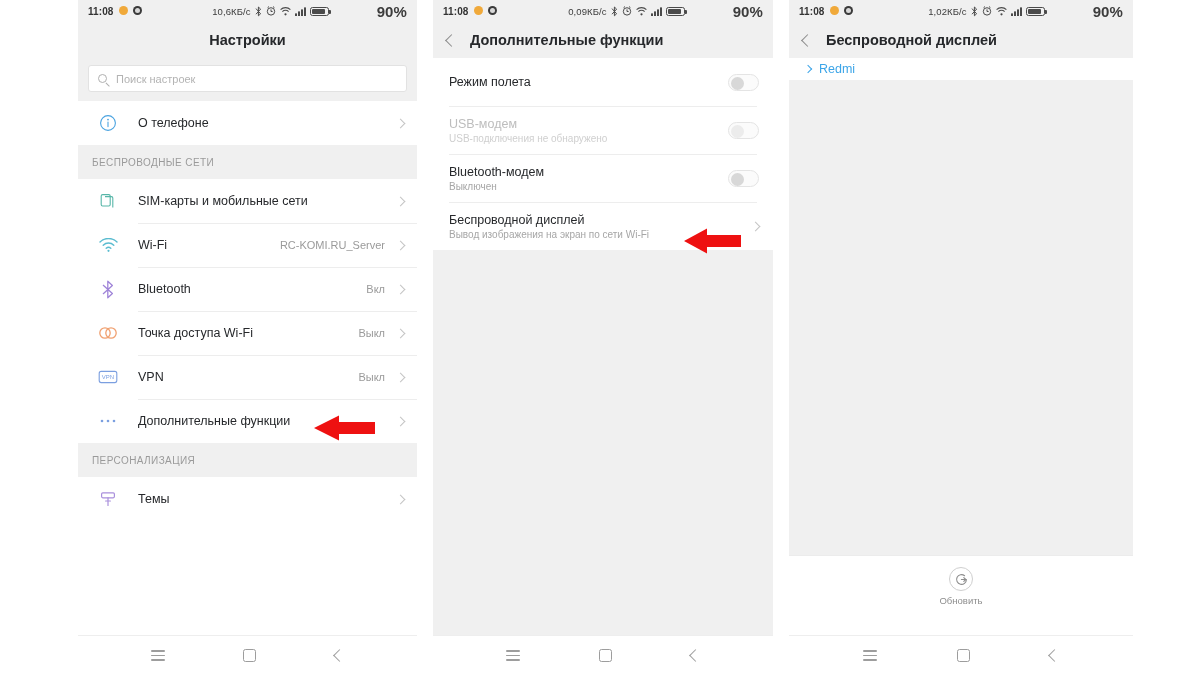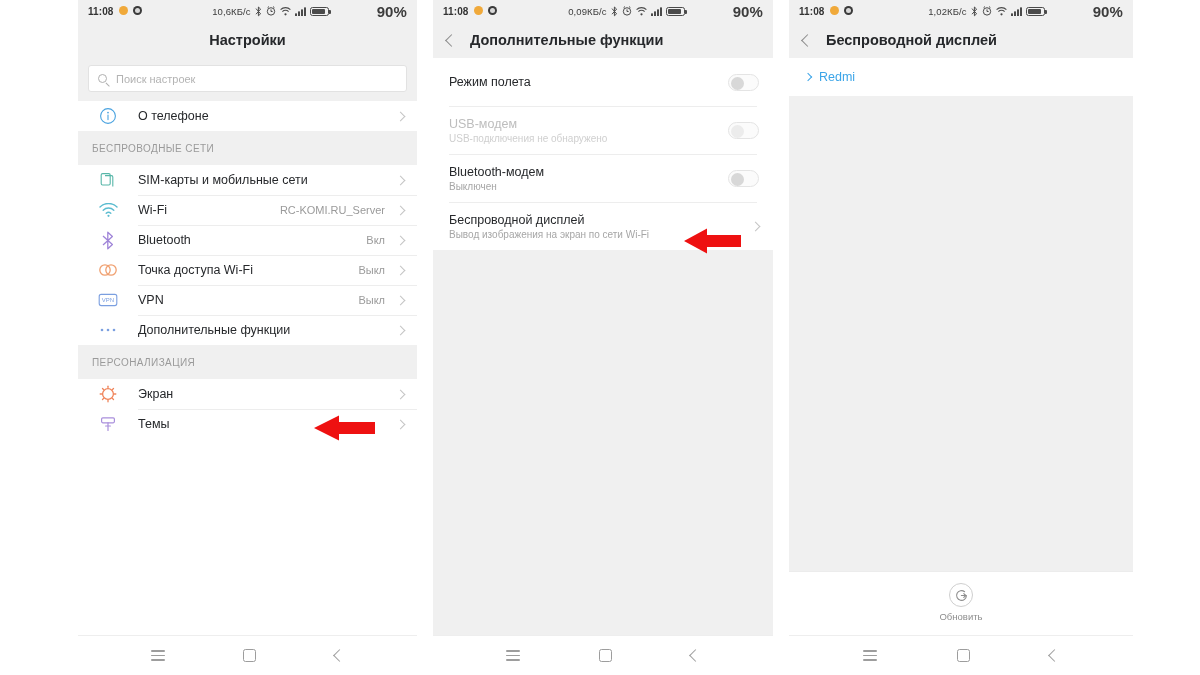--- a/index.html
+++ b/index.html
@@ -100,21 +100,21 @@
   .mag::after {
     content: ""; position: absolute; right: -4px; bottom: -3px;
     width: 5px; height: 1.4px; background: #b0b0b0;
     transform: rotate(45deg);
   }
 
   
   .rows { background: #ffffff; }
   .row {
     display: flex; align-items: center;
-    height: 30px; padding: 0 13px 0 0;
+    height: 44px; padding: 0 13px 0 0;
     margin-left: 0;
     position: relative;
     background: #ffffff;
     justify-content: space-between;
   }
   .row + .row::before {
     content: ""; position: absolute; left: 60px; right: 0; top: 0;
     height: 1px; background: #ededed;
   }
   .row .ic {
@@ -158,21 +158,21 @@
   }
   .switch > i {
     position: absolute; left: 2px; top: 2px;
     width: 13px; height: 13px; border-radius: 50%;
     background: #d8d8d8; display: block;
   }
   .switch.pale > i { background: #ececec; }
 
   
   .device-row {
-    background: #ffffff; height: 38px;
+    background: #ffffff; height: 22px;
     display: flex; align-items: center; gap: 8px;
     padding-left: 16px;
   }
   .device-row .dname { font-size: 12.5px; color: #3ca5e8; }
   .chev-blue {
     width: 6px; height: 6px;
     border-right: 1.6px solid #3ca5e8; border-top: 1.6px solid #3ca5e8;
     transform: rotate(45deg);
   }
   .grey-fill { background: #f0f0f0; flex: 1 1 auto; }
@@ -351,39 +351,20 @@
               </svg>
           </span>
           <span class="lbl">Дополнительные функции</span>
           <span class="chev"></span>
         </div>
       </div>
 
       <div class="group-head">ПЕРСОНАЛИЗАЦИЯ</div>
 
       <div class="rows">
-        <div class="row">
-          <span class="ic">
-            <svg width="18" height="18" viewBox="0 0 18 18">
-                <circle cx="9" cy="9" r="5.4" fill="none" stroke="#f0845a" stroke-width="1.3"></circle>
-                <g stroke="#f0845a" stroke-width="1.3" stroke-linecap="round">
-                  <path d="M9 1.2 V2.6"></path>
-                  <path d="M9 15.4 V16.8"></path>
-                  <path d="M1.2 9 H2.6"></path>
-                  <path d="M15.4 9 H16.8"></path>
-                  <path d="M3.5 3.5 L4.5 4.5"></path>
-                  <path d="M13.5 13.5 L14.5 14.5"></path>
-                  <path d="M14.5 3.5 L13.5 4.5"></path>
-                  <path d="M4.5 13.5 L3.5 14.5"></path>
-                </g>
-              </svg>
-          </span>
-          <span class="lbl">Экран</span>
-          <span class="chev"></span>
-        </div>
         <div class="row">
           <span class="ic">
             <svg width="18" height="18" viewBox="0 0 18 18">
                 <rect x="2.6" y="2.8" width="12.8" height="5" rx="1.2" fill="none" stroke="#a98fdc" stroke-width="1.2"></rect>
                 <path d="M9 7.8 V15.4" stroke="#a98fdc" stroke-width="1.2" stroke-linecap="round"></path>
                 <path d="M6.6 11 H11.4" stroke="#a98fdc" stroke-width="1.2" stroke-linecap="round"></path>
               </svg>
           </span>
           <span class="lbl">Темы</span>
           <span class="chev"></span>

